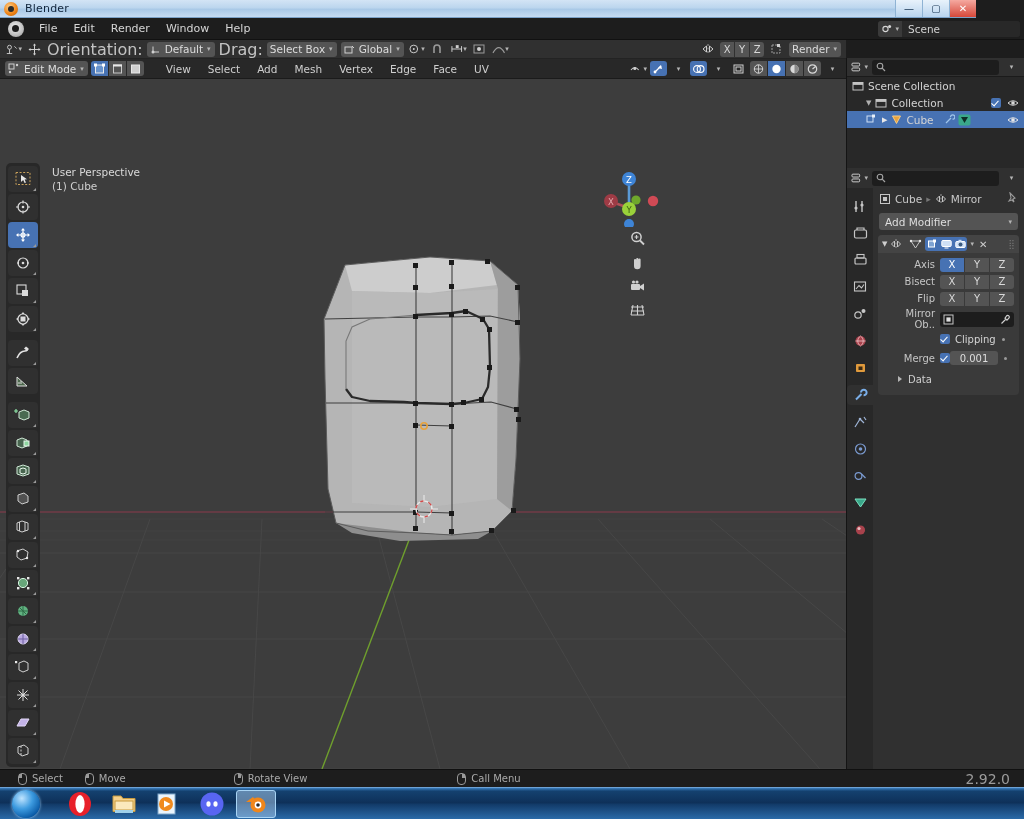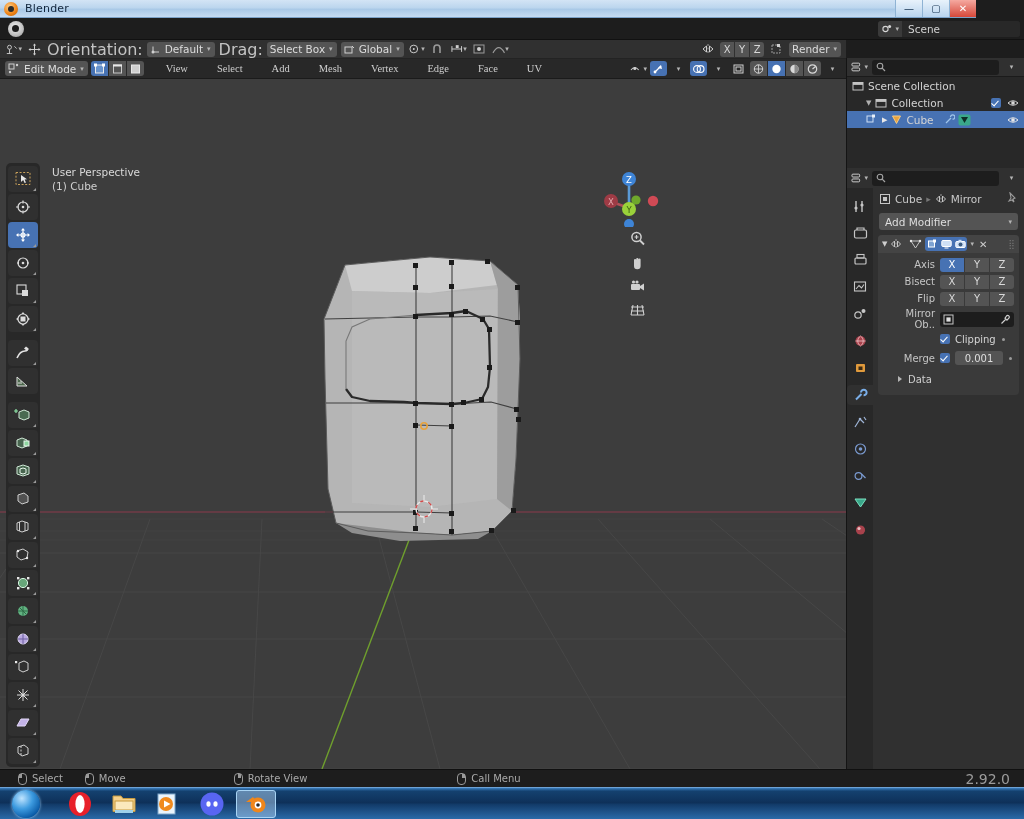--- a/index.html
+++ b/index.html
@@ -106,21 +106,21 @@
   .seg .iconbtn { border-radius:0; }
   .seg .iconbtn:first-child { border-radius:3px 0 0 3px; }
   .seg .iconbtn:last-child { border-radius:0 3px 3px 0; }
   .xyz { display:flex; gap:1px; }
   .xyz span {
     width:14px; height:15px; background:#545454; color:#d8d8d8; font-size:10px;
     display:flex; align-items:center; justify-content:center;
   }
   .xyz span:first-child{border-radius:3px 0 0 3px;}
   .xyz span:last-child{border-radius:0 3px 3px 0;}
-  .mrow { display:flex; align-items:center; gap:19px;font-family:Liberation Serif, serif; }
+  .mrow { display:flex; align-items:center; gap:7px; }
   .mitem { font-size:10.5px; color:#cfcfcf; padding:1px 5px; border-radius:3px; }
 
   
   .viewport {
     position:absolute; left:0; top:79px; width:846px; height:690px;
     background:#3d3d3d; overflow:hidden;
   }
   .grid-svg { position:absolute; left:0; top:0; }
   .vp-text { position:absolute; left:52px; top:86px; font-size:10.5px; color:#d9d9d9; line-height:14px;}
   .vp-text div:nth-child(2){ color:#cfcfcf; }
@@ -288,20 +288,27 @@
     <div class="tb-title">Blender</div>
     <div class="tb-btns">
       <div class="tb-btn">—</div>
       <div class="tb-btn">▢</div>
       <div class="tb-btn close">✕</div>
     </div>
   </div>
 
   <div class="topbar">
     <div class="bl-logo"></div>
+    <div class="menu">
+      <div class="menu-item">File</div>
+      <div class="menu-item">Edit</div>
+      <div class="menu-item">Render</div>
+      <div class="menu-item">Window</div>
+      <div class="menu-item">Help</div>
+    </div>
 
 
     <div class="topright">
       <div class="id-field">
         <div class="id-pre">
           <svg width="12" height="12" viewBox="0 0 12 12">
               <circle cx="4.5" cy="6" r="2.6" fill="none" stroke="#d6d6d6" stroke-width="1.1"></circle>
               <circle cx="8.6" cy="3.6" r="1.5" fill="#d6d6d6"></circle>
             </svg>
           <span class="caret">▾</span>
@@ -1098,21 +1105,21 @@
           <div class="prow" style="height:16px;margin-top:3px">
             <span class="plabel"></span>
             <span class="chk2"></span>
             <span style="font-size:10px;color:#d4d4d4;margin-left:5px">Clipping</span>
             <span class="dot"></span>
           </div>
 
           <div class="prow" style="height:16px;margin-top:3px">
             <span class="plabel">Merge</span>
             <span class="chk2"></span>
-            <span class="numfield" style="margin-left:5px">0.001</span>
+            <span class="numfield" style="">0.001</span>
             <span class="dot"></span>
           </div>
 
           <div class="prow" style="height:16px;margin-top:5px">
             <span style="width:16px"></span>
             <span class="tri"></span>
             <span style="font-size:10px;color:#cfcfcf;margin-left:6px">Data</span>
           </div>
         </div>
       </div>

